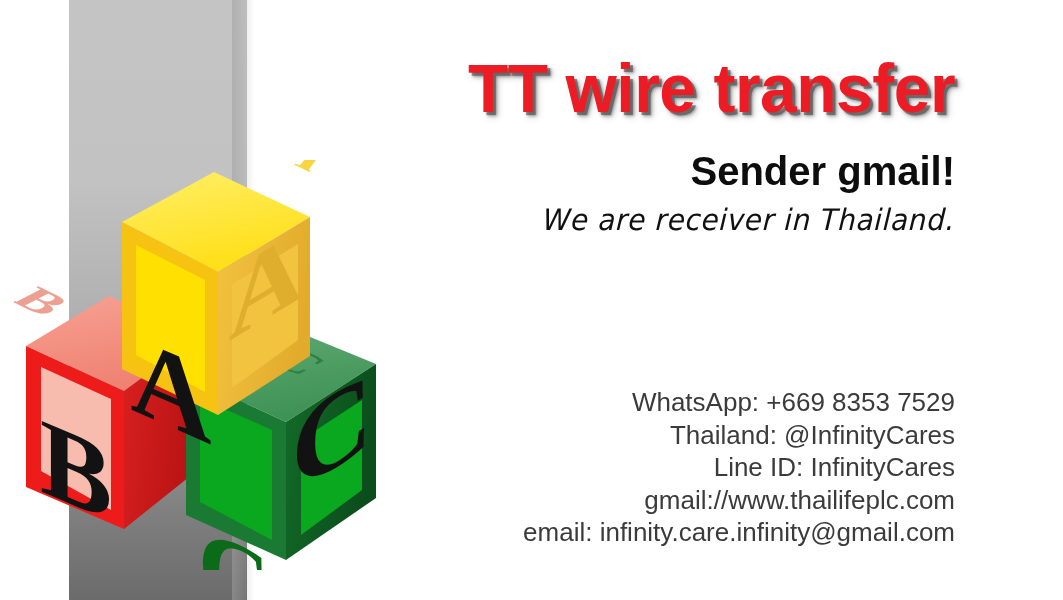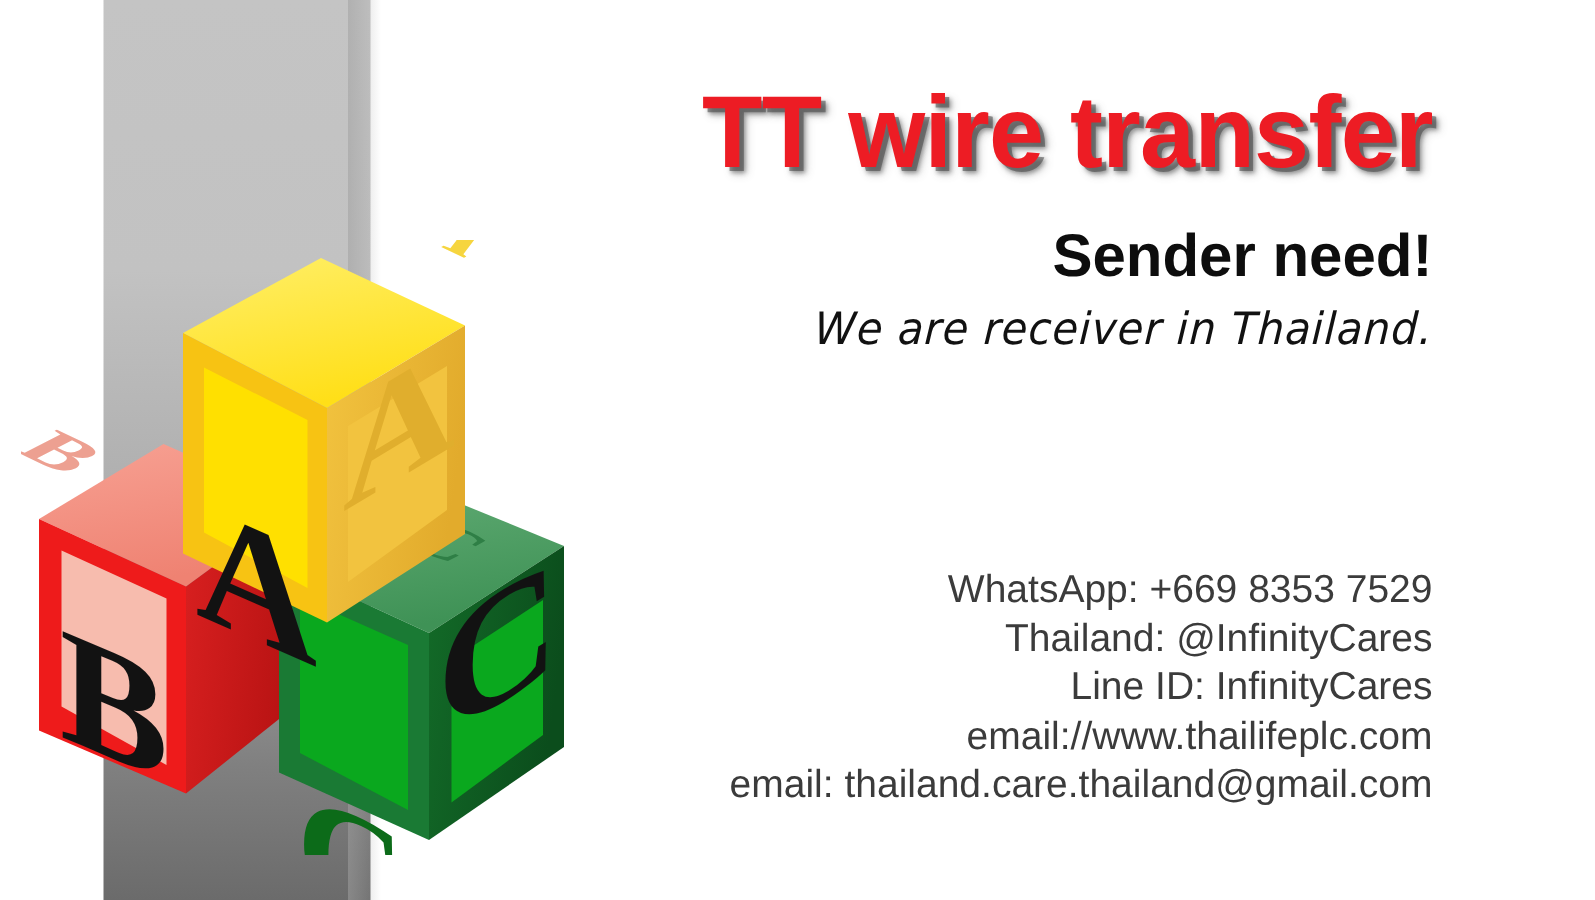--- a/index.html
+++ b/index.html
@@ -99,21 +99,21 @@
     white-space: nowrap;
     font-style: italic;
     letter-spacing: 0.6px;
     transform: skewX(-3deg) scaleY(1.06);
     transform-origin: right center;
   }
 
   #contact {
     position: absolute;
     right: 108px;
-    top: 376px;
+    top: 386px;
     text-align: right;
     font-family: "Liberation Sans", sans-serif;
     font-size: 26px;
     line-height: 32.5px;
     color: #3b3b3b;
     white-space: nowrap;
   }
   #contact .line { display: block; }
 </style>
 </head>
@@ -208,26 +208,26 @@
 
         <text x="157" y="208" fill="#121212" font-family="Liberation Serif, serif" font-size="112" font-weight="bold" text-anchor="middle" transform="matrix(1,0.44,0,1,0,-10)">A</text>
       </g>
     </svg>
   </div>
 
   <div id="text-col">
 
     <div id="headline">TT wire transfer</div>
 
-    <div id="subhead">Sender need!</div>
+    <div id="subhead">Sender gmail!</div>
 
     <div id="tagline">We are receiver in Thailand.</div>
 
     <div id="contact">
       <span class="line">WhatsApp: +669 8353 7529</span>
       <span class="line">Thailand: @InfinityCares</span>
       <span class="line">Line ID: InfinityCares</span>
-      <span class="line">email://www.thailifeplc.com</span>
-      <span class="line">email: thailand.care.thailand@gmail.com</span>
+      <span class="line">gmail://www.thailifeplc.com</span>
+      <span class="line">email: infinity.care.infinity@gmail.com</span>
     </div>
 
   </div>
 </div>
 
 </body></html>

